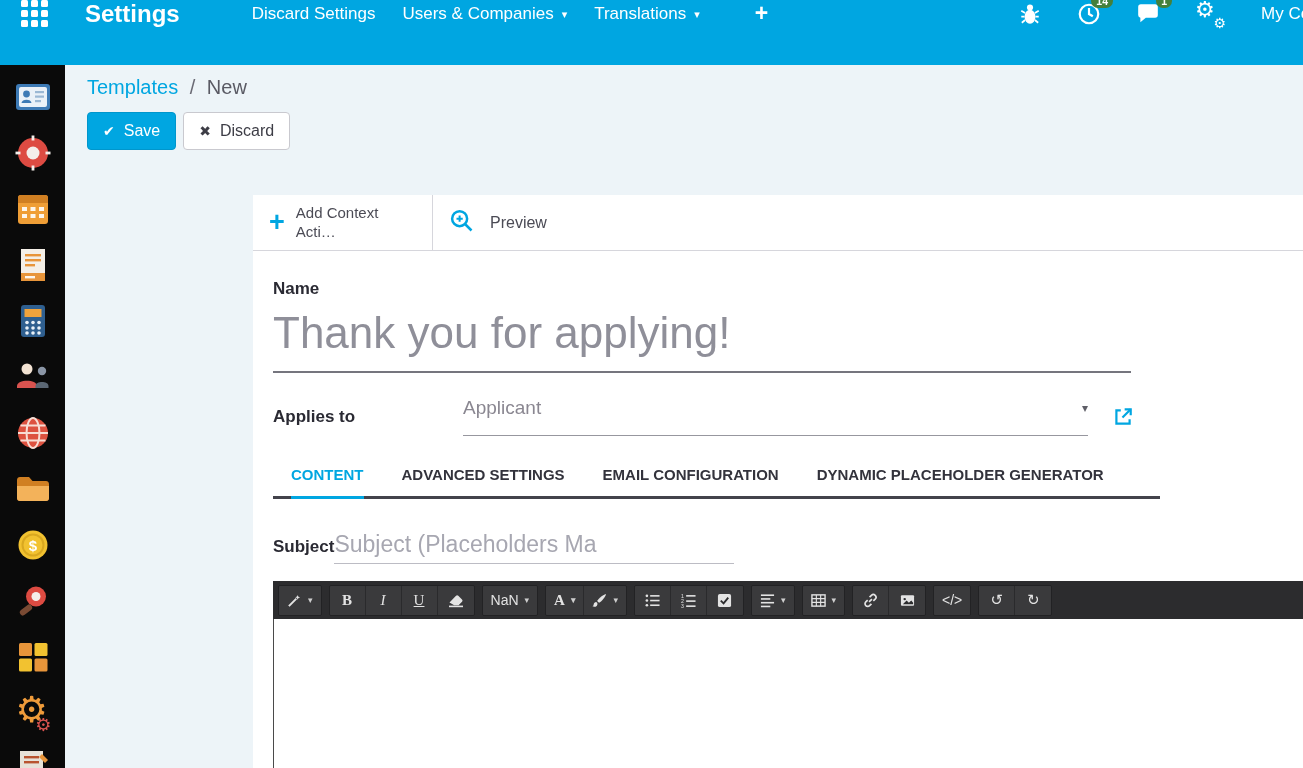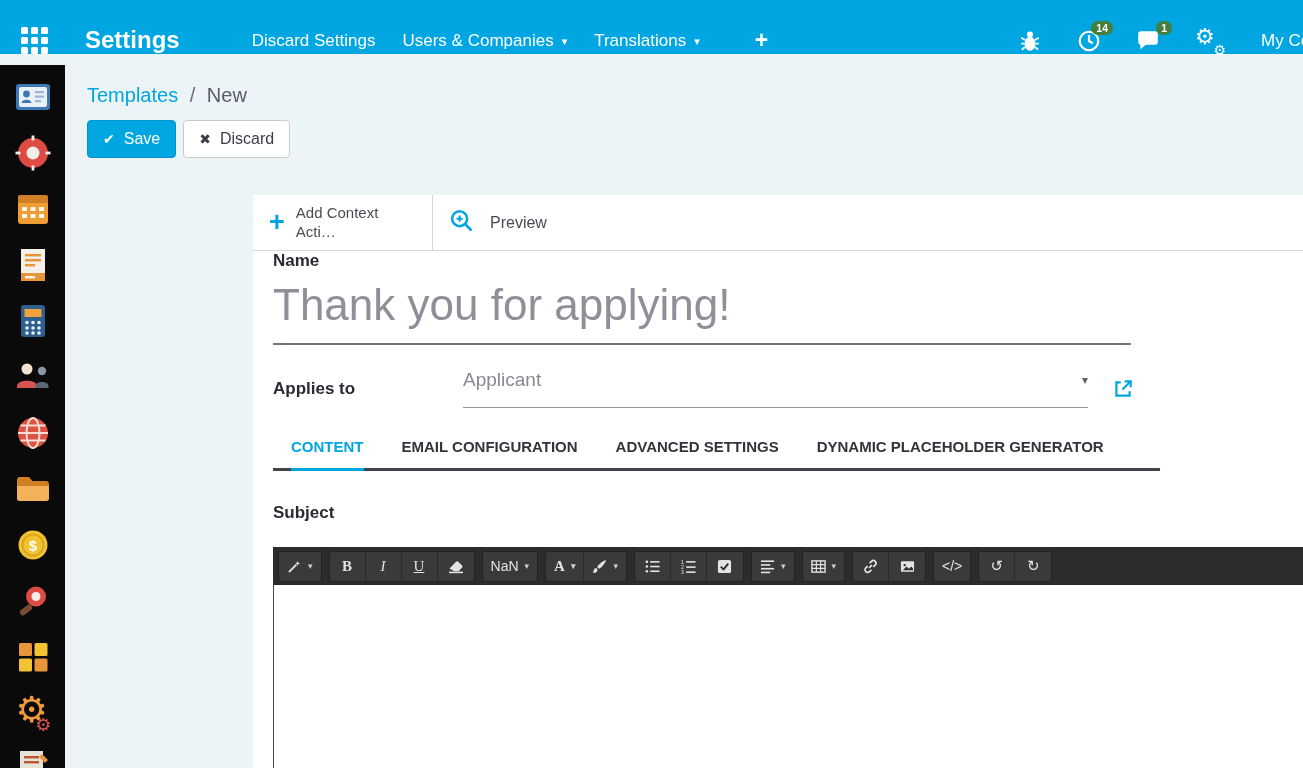--- a/index.html
+++ b/index.html
@@ -1,20 +1,20 @@
 <!DOCTYPE html>
 <html><head>
 <meta charset="utf-8">
 <style>
   * { box-sizing: border-box; margin: 0; padding: 0; }
   body { font-family: "Liberation Sans", "DejaVu Sans", sans-serif; }
   .page { position: relative; width: 1303px; height: 768px; overflow: hidden; background: #edf4f8; }
 
   
-  .topbar { position: absolute; top: 0; left: 0; right: 0; height: 54px; background: #00a6e1; display: flex; align-items: flex-end; color: #fff; z-index: 20; }
+  .topbar { position: absolute; top: 0; left: 0; right: 0; height: 65px; background: #00a6e1; display: flex; align-items: flex-start; color: #fff; z-index: 20; }
   .apps-grid { width: 27px; height: 27px; margin-left: 21px; display: grid; grid-template-columns: repeat(3, 1fr); gap: 3px; cursor: pointer; flex: 0 0 auto; }
   .apps-grid span { background: #fff; border-radius: 1.5px; }
   .topbar-title { font-size: 24px; font-weight: 700; margin-left: 37px; white-space: nowrap; }
   .topbar-menu { display: flex; align-items: center; margin-left: 72px; gap: 27px; font-size: 17px; }
   .menu-item { display: flex; align-items: center; gap: 8px; cursor: pointer; white-space: nowrap; }
   .caret { font-size: 11px; line-height: 1; position: relative; top: 1px; }
   .topbar-plus { font-size: 23px; font-weight: 700; margin-left: 28px; cursor: pointer; }
   .systray { margin-left: auto; display: flex; align-items: center; gap: 35px; }
   .tray-icon { position: relative; display: flex; align-items: center; cursor: pointer; }
   .badge { position: absolute; top: -8px; right: -12px; background: #44803c; color: #fff; font-size: 10.5px; font-weight: 700; border-radius: 9px; padding: 2px 5px; line-height: 1; }
@@ -25,42 +25,42 @@
 
   
   .sidebar { position: absolute; top: 65px; left: 0; bottom: 0; width: 65px; background: #0a0a0a; display: flex; flex-direction: column; align-items: center; padding-top: 12px; gap: 16px; z-index: 10; }
   .app-icon { width: 40px; height: 40px; flex: 0 0 auto; cursor: pointer; position: relative; }
   .app-icon svg { width: 40px; height: 40px; display: block; }
   .gear-icon-big { position: absolute; left: 3px; top: -4px; font-size: 36px; color: #ef9b3a; font-family: "DejaVu Sans", sans-serif; }
   .gear-icon-small { position: absolute; right: 1px; bottom: -2px; font-size: 18px; color: #d9534f; font-family: "DejaVu Sans", sans-serif; }
 
   
   .content { position: absolute; left: 65px; top: 65px; right: 0; bottom: 0; }
-  .breadcrumb { padding: 19px 0 0 22px; font-size: 20px; }
+  .breadcrumb { padding: 11px 0 0 22px; font-size: 20px; }
   .crumb-parent { color: #00a6e1; cursor: pointer; }
   .crumb-sep { color: #6a6a74; margin: 0 6px; }
   .crumb-current { color: #5a5a64; }
   .cp-buttons { padding: 13px 0 0 22px; display: flex; gap: 7px; }
   .btn { display: flex; align-items: center; gap: 9px; font-size: 16px; padding: 9px 15px; border-radius: 4px; cursor: pointer; }
   .btn-save { background: #00a6e1; border: 1px solid #0096cc; color: #fff; }
   .btn-discard { background: #fff; border: 1px solid #c9c9cf; color: #3d3d46; }
   .btn .glyph { font-size: 14px; font-family: "DejaVu Sans", sans-serif; }
 
   
   .sheet { position: absolute; left: 188px; top: 130px; right: 0; bottom: -120px; background: #fff; }
   .statusbar { height: 56px; border-bottom: 1px solid #d6d6dc; display: flex; align-items: stretch; }
   .sb-cell { display: flex; align-items: center; padding: 0 16px; cursor: pointer; }
   .sb-cell.first { width: 180px; border-right: 1px solid #d6d6dc; }
   .plus-glyph { color: #00a6e1; font-size: 27px; font-weight: 700; margin-right: 11px; line-height: 1; }
   .add-ctx-label { font-size: 15px; color: #4b4b55; line-height: 1.25; width: 104px; }
   .preview-label { font-size: 16px; color: #4b4b55; margin-left: 16px; }
 
   .form-body { padding-left: 20px; }
   .field-label { font-weight: 700; font-size: 17px; color: #2a2a33; }
-  .name-label { }
+  .name-label { margin-top: 28px; }
   .name-value { font-size: 44px; color: #8f8f99; margin-top: 9px; padding-bottom: 13px; border-bottom: 2px solid #75757e; width: 858px; cursor: text; }
   .applies-row { margin-top: 24px; display: flex; align-items: center; }
   .applies-label { width: 190px; }
   .applies-field { width: 625px; border-bottom: 1px solid #97979f; display: flex; align-items: center; justify-content: space-between; padding-bottom: 16px; cursor: pointer; }
   .applies-value { font-size: 19px; color: #8a8791; }
   .applies-caret { color: #5f5f68; font-size: 12px; }
   .external-link { margin-left: 24px; cursor: pointer; display: flex; }
 
   .tabs { margin-top: 30px; width: 887px; border-bottom: 3px solid #43434b; display: flex; gap: 38px; padding-left: 18px; }
   .tab { font-size: 15px; font-weight: 700; color: #33333c; padding-bottom: 13px; cursor: pointer; white-space: nowrap; }
@@ -324,27 +324,28 @@
             <svg width="22" height="22" viewBox="0 0 20 20" fill="none" stroke="#00a6e1" stroke-width="2">
                 <path d="M8 4 H4 V16 H16 V12"></path>
                 <path d="M11.5 3 H17 V8.5"></path>
                 <path d="M17 3 L9.5 10.5"></path>
               </svg>
           </span>
         </div>
 
         <div class="tabs">
           <div class="tab active">CONTENT</div>
+          <div class="tab">ADVANCED SETTINGS</div>
           <div class="tab">EMAIL CONFIGURATION</div>
-          <div class="tab">ADVANCED SETTINGS</div>
           <div class="tab">DYNAMIC PLACEHOLDER GENERATOR</div>
         </div>
 
         <div class="subject-row">
           <div class="field-label subject-label">Subject</div>
+          <div class="subject-field">Subject (Placeholders Ma</div>
         </div>
 
         <div class="editor">
           <div class="toolbar">
 
             <div class="tb-group">
               <div class="tb-btn">
                 <svg width="15" height="15" viewBox="0 0 16 16">
                     <path d="M2 14 L10 6" stroke="#e3e3e3" stroke-width="2"></path>
                     <path d="M11 2 l.8 1.8 L14 4.6 l-1.8 .8 L11.4 7.2 l-.8 -1.8 L8.8 4.6 l1.8 -.8z" fill="#e3e3e3"></path>

